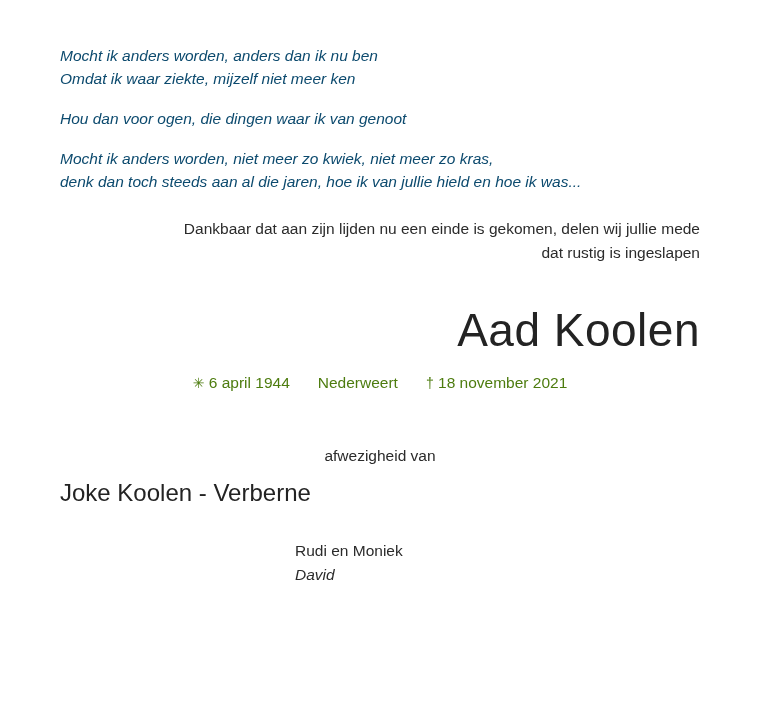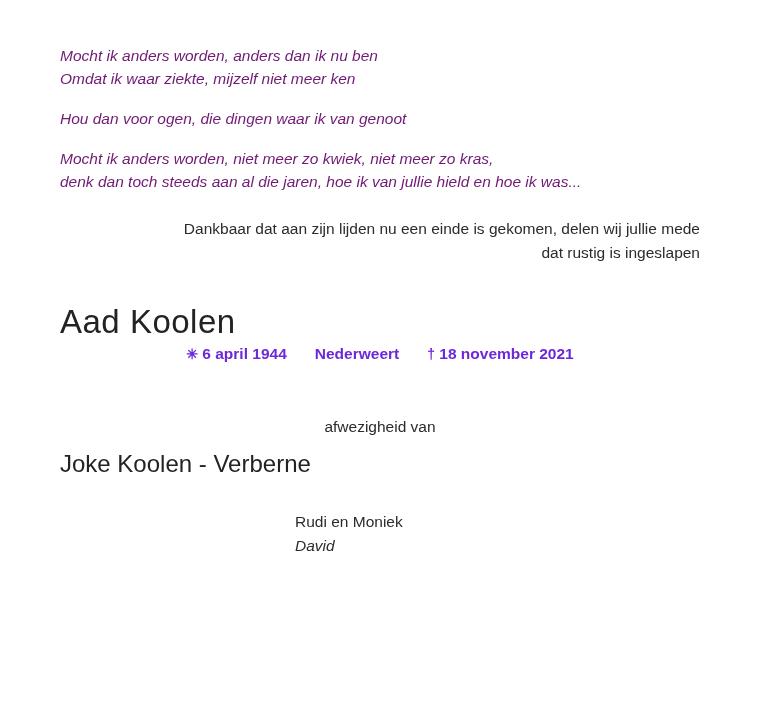--- a/index.html
+++ b/index.html
@@ -26,48 +26,47 @@
     margin-top: 4px;
   }
   .poem-stanza {
     margin-bottom: 17px;
   }
   .poem-line {
     font-style: italic;
     font-size: 15.5px;
     line-height: 23px;
     text-align: left;
-    color: #701a75;
+    color: #0c4a6e;
     white-space: nowrap;
   }
 
   .intro {
     margin-top: 24px;
     text-align: right;
     font-size: 15.5px;
     line-height: 24px;
     color: #2b2b2b;
   }
   .intro-line { display: block; }
 
   .name {
     margin-top: 38px;
-    text-align: left;
-    font-size: 33px;
+    text-align: right;
+    font-size: 46px;
     font-weight: 400;
     letter-spacing: 0.5px;
     color: #232323;
   }
 
   .dates {
-    margin-top: 4px;
+    margin-top: 17px;
     text-align: center;
     font-size: 15.5px;
-    color: #6d28d9;
-    font-weight: bold;
+    color: #4d7c0f;
   }
   .dates .seg { display: inline-block; }
   .dates .gap-a { display: inline-block; width: 28px; }
   .dates .gap-b { display: inline-block; width: 28px; }
   .sym { font-size: 14px; }
 
   .relation {
     margin-top: 55px;
     text-align: center;
     font-size: 15.5px;

